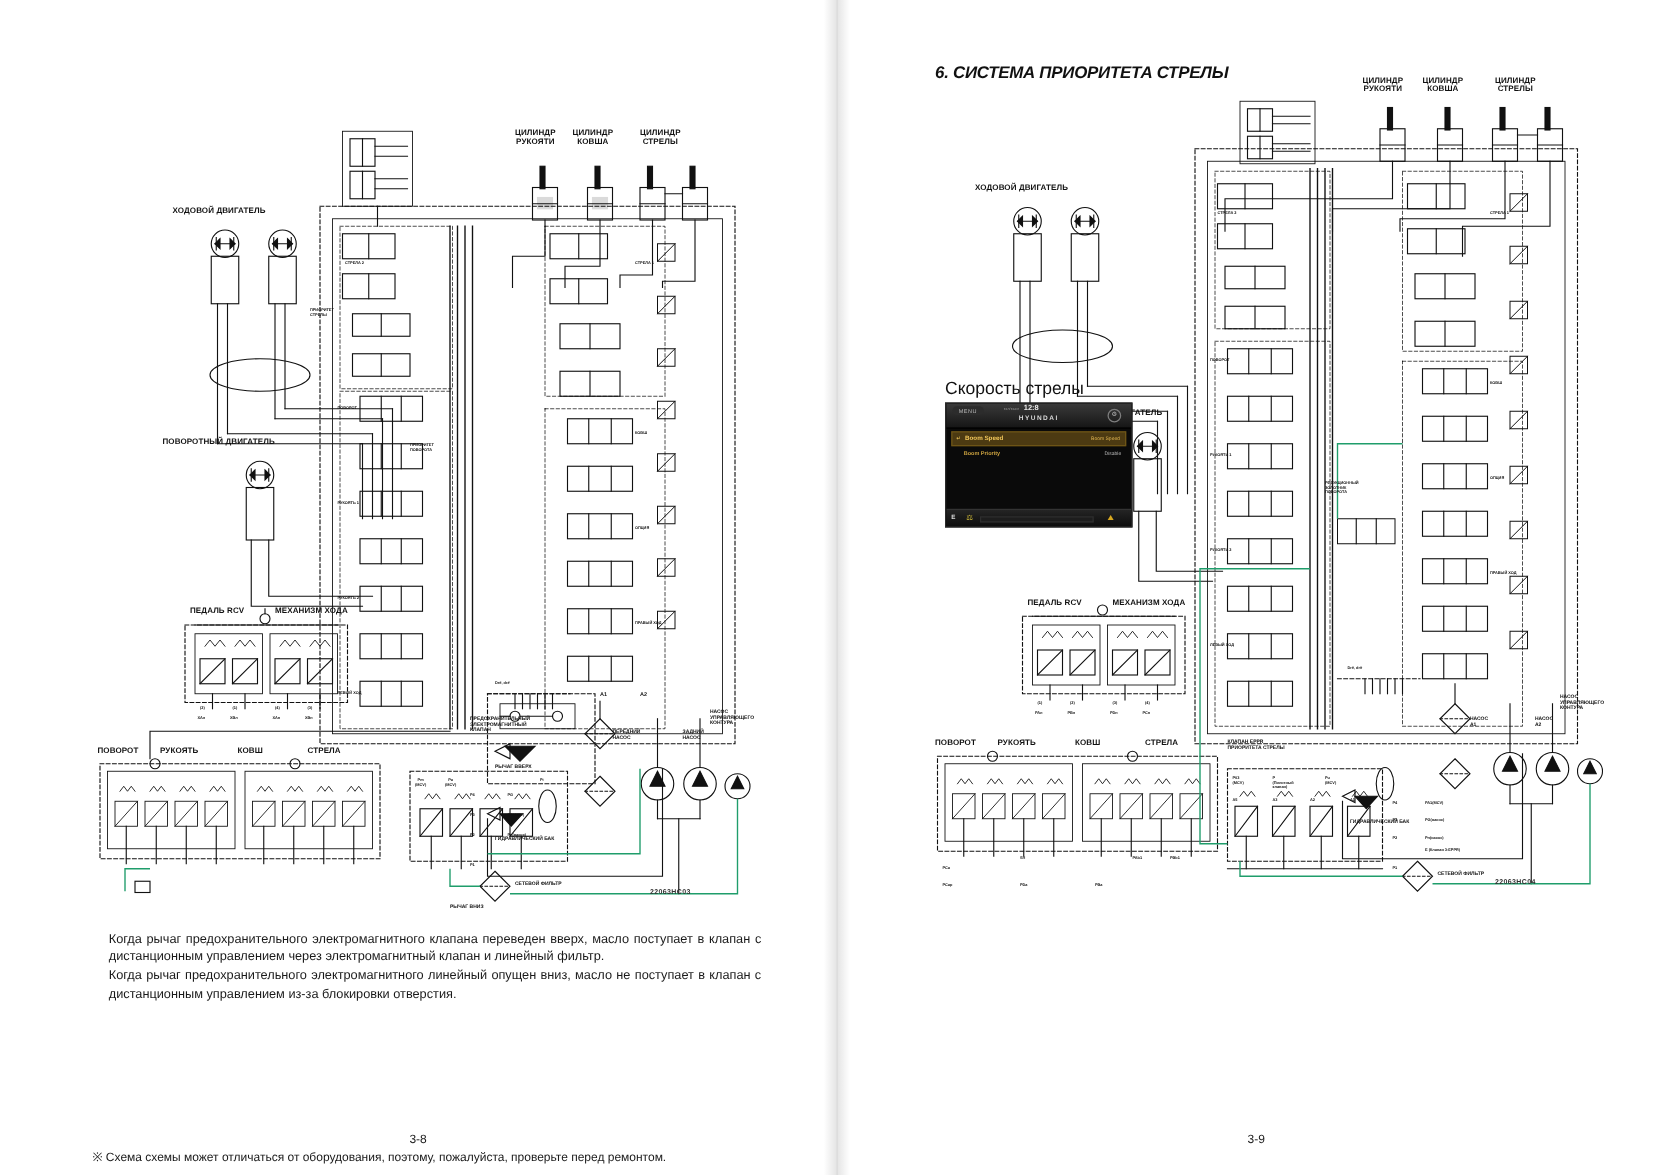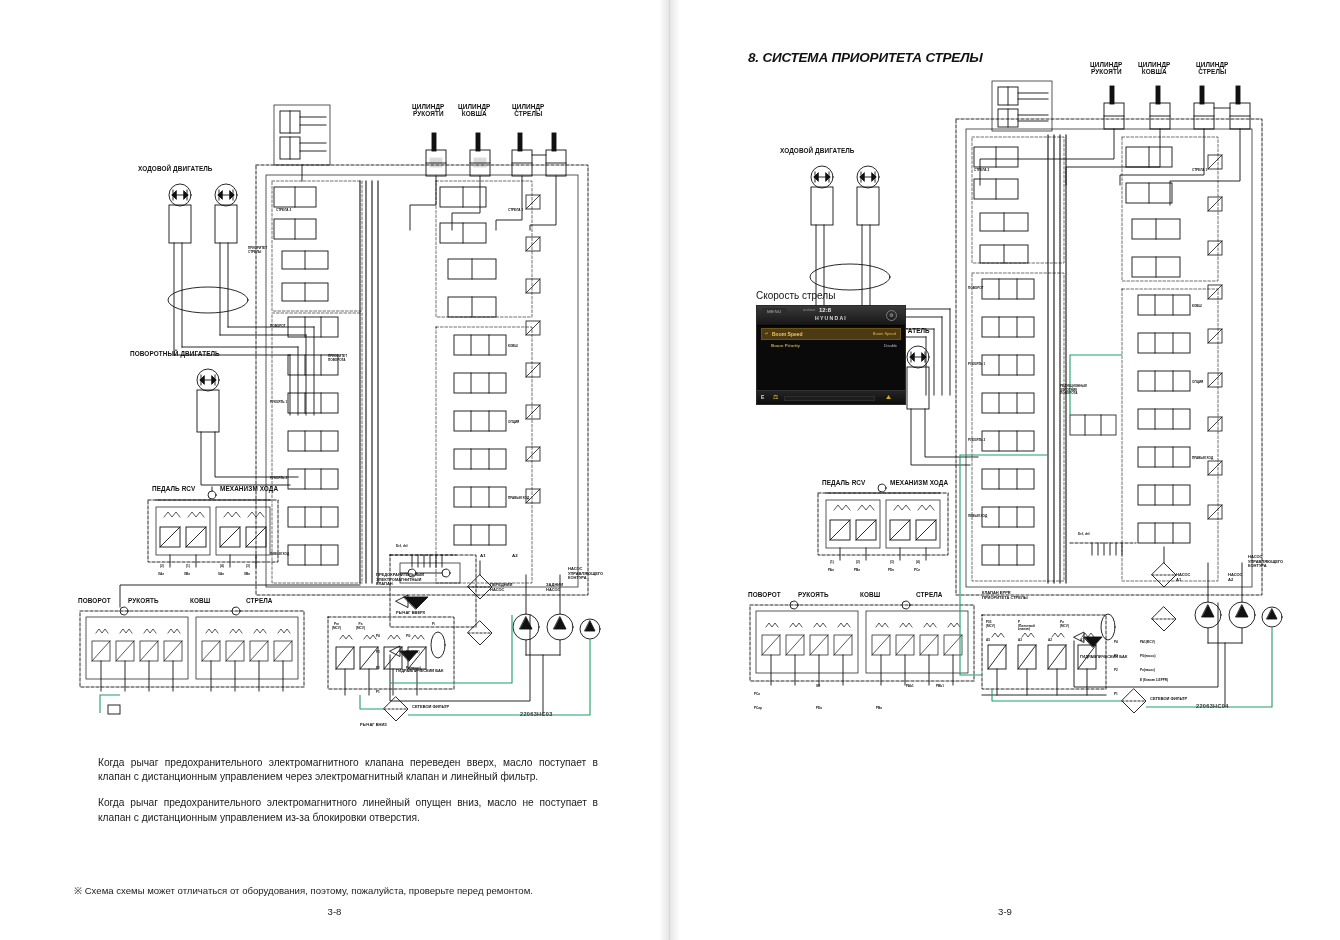--- a/index.html
+++ b/index.html
@@ -48,21 +48,21 @@
     text-align:center;white-space:pre;
   }
   .lbl.nm{font-weight:bold;font-size:6.4px;}
   .lbl.tiny{font-size:4px;font-weight:bold;letter-spacing:0;}
   .lbl.micro{font-size:3.1px;font-weight:bold;letter-spacing:0;}
   .lbl.port{font-size:4.4px;font-weight:bold;}
   .lbl.code{font-size:5.6px;font-weight:bold;color:#333;letter-spacing:0.3px;}
 
   
   .monitor-wrap{position:absolute;left:86px;top:290px;}
-  .monitor-cap{font-size:10px;color:#111;margin-bottom:4px;}
+  .monitor-cap{font-size:14px;color:#111;margin-bottom:4px;margin-top:12px;}
   .monitor{
     width:148px;height:98px;background:#0a0a0a;
     border:1px solid #2a2a2a;position:relative;overflow:hidden;
   }
   .mon-top{
     height:19px;background:linear-gradient(to bottom,#3a3a3a,#161616);
     position:relative;border-bottom:1px solid #000;
   }
   .mon-menu{
     position:absolute;left:5px;top:2px;font-size:4.4px;color:#b9b9b9;
@@ -98,23 +98,23 @@
   .mon-bot .w{position:absolute;left:16px;top:2px;font-size:6px;color:#d8c23a;}
   .mon-bot .bar{position:absolute;left:27px;top:5px;right:30px;height:3px;background:#1d1d1d;border:1px solid #2e2e2e;}
   .mon-bot .f{position:absolute;right:14px;top:3px;font-size:6px;color:#d8a820;}
 
   
   .body-copy{
     position:absolute;left:86px;top:744px;width:524px;
     font-size:10.2px;line-height:14.2px;color:#1a1a1a;
     text-align:justify;
   }
-  .body-copy p{margin:12px;}
+  .body-copy p{margin:1px;}
   .note{
-    position:absolute;left:74px;top:884px;width:540px;
+    position:absolute;left:74px;top:919px;width:540px;
     font-size:9.6px;color:#1a1a1a;
   }
   .folio{
     position:absolute;left:0;width:100%;top:906px;
     text-align:center;font-size:9.6px;color:#1a1a1a;
   }
 </style>
 </head>
 <body>
 
@@ -518,21 +518,21 @@
 
   <div class="note">※ Схема схемы может отличаться от оборудования, поэтому, пожалуйста, проверьте перед ремонтом.</div>
   <div class="folio">3-8</div>
 
   <div class="gutter-shadow"></div>
 </div>
 
 <div class="page right">
 
   <div class="heading">
-    <span class="strong">8. СИСТЕМА ПРИОРИТЕТА СТРЕЛЫ</span>
+    <span class="strong">6. СИСТЕМА ПРИОРИТЕТА СТРЕЛЫ</span>
   </div>
 
   <div class="schematic">
     <svg viewBox="0 0 580 670" xmlns="http://www.w3.org/2000/svg">
       <g fill="none" stroke="#111" stroke-width="0.9" stroke-linecap="square">
 
         <g>
           <rect x="374" y="48" width="20" height="26"></rect>
           <rect x="380" y="31" width="4" height="18" fill="#111"></rect>
           <line x1="374" y1="61" x2="394" y2="61"></line>

